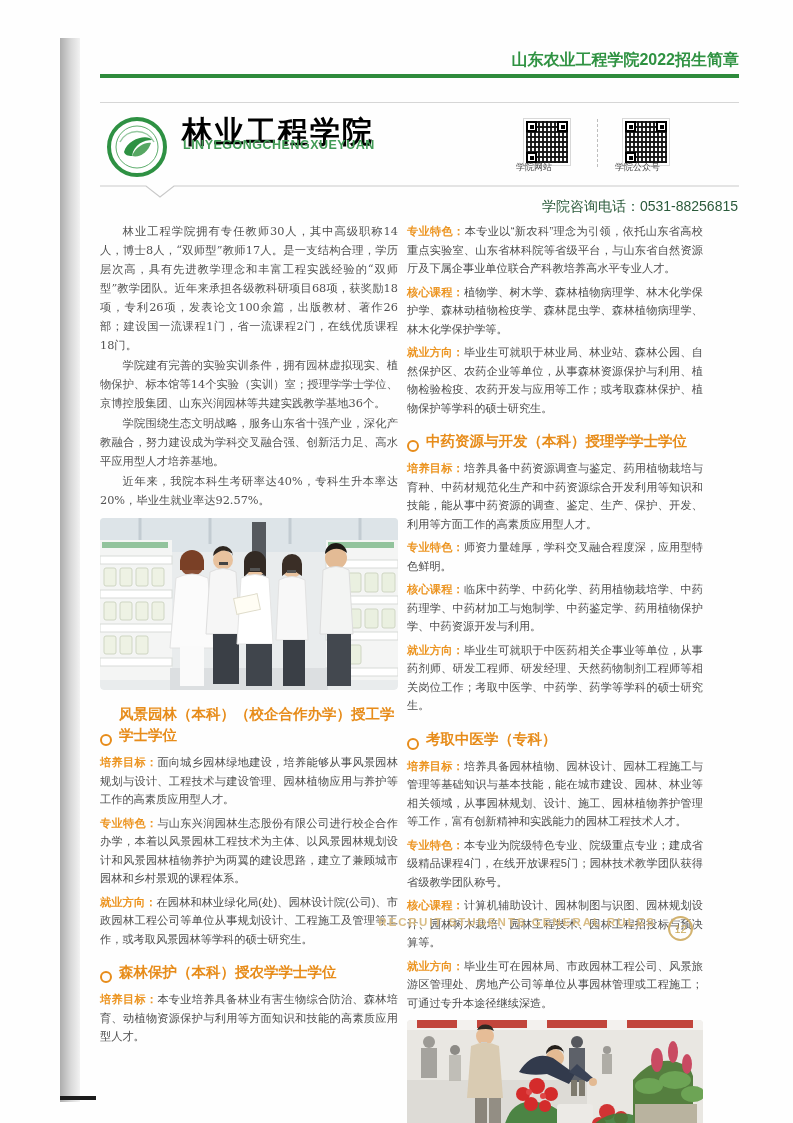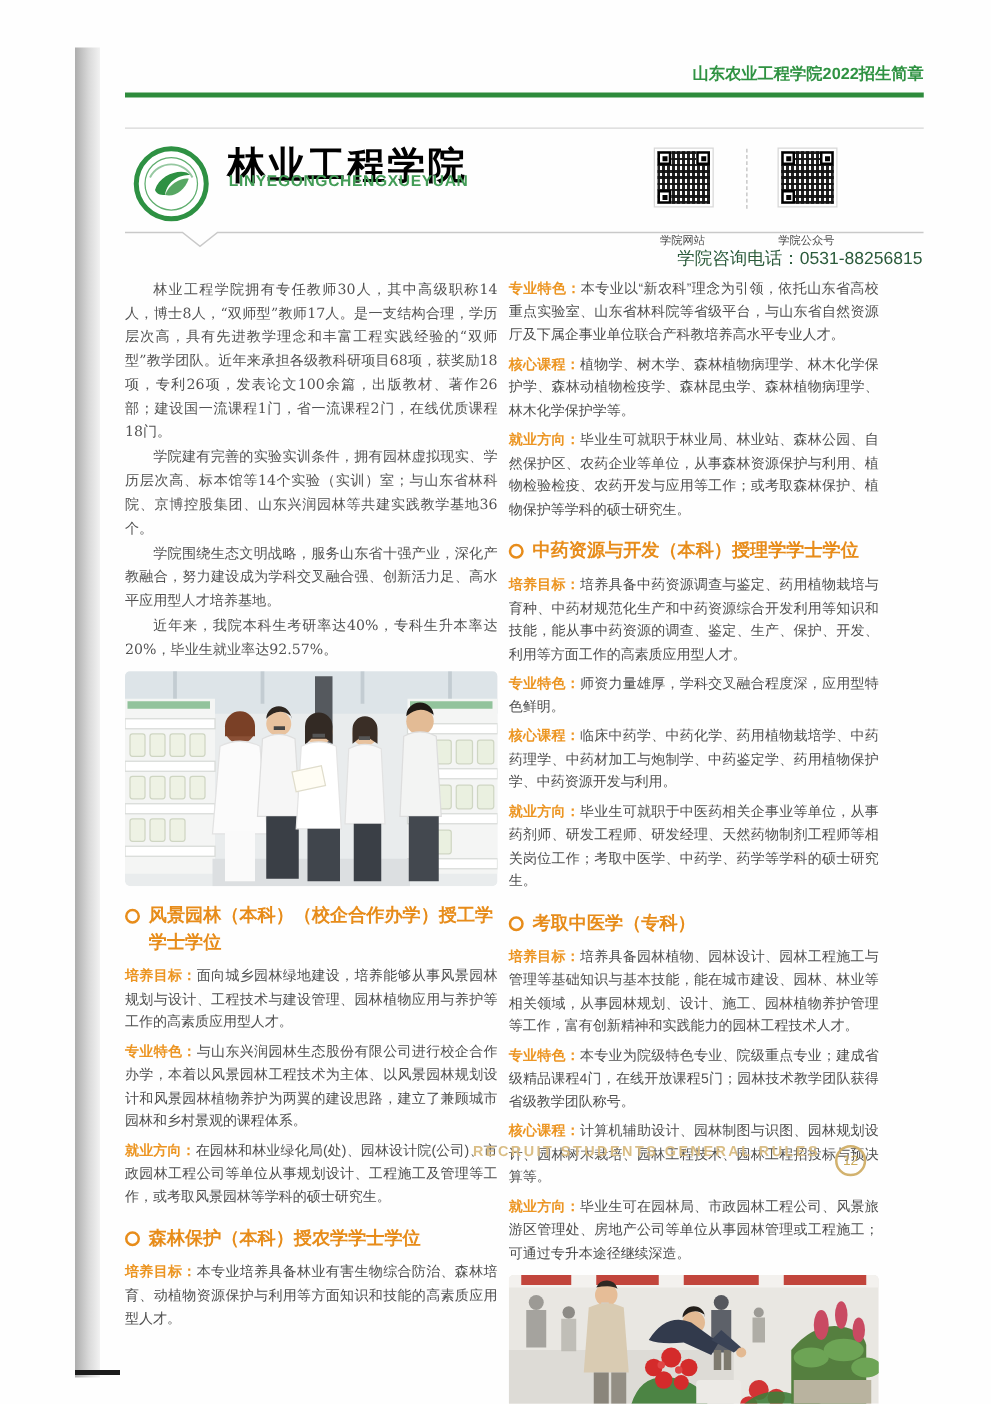--- a/index.html
+++ b/index.html
@@ -3,53 +3,53 @@
 <meta charset="utf-8">
 <style>
   html,body{margin:0;padding:0;background:#ffffff;}
   .canvas{position:relative;width:793px;height:1123px;background:#fefefe;overflow:hidden;
           font-family:"Liberation Sans",sans-serif;color:#4a4a4a;}
   
   .scan-strip{position:absolute;left:60px;top:38px;width:20px;height:1064px;
               background:linear-gradient(to right,#adadad,#d9d9d9 55%,#f2f2f2);}
   .scan-mark{position:absolute;left:60px;top:1096px;width:36px;height:4px;background:#1c1c1c;}
   
-  .brochure-title{position:absolute;top:50px;right:54px;font-size:13px;font-weight:bold;color:#2f9242;}
+  .brochure-title{position:absolute;top:50px;right:54px;font-size:16px;font-weight:bold;color:#2f9242;}
   .rule-green{position:absolute;left:100px;top:74px;width:639px;height:4px;background:#2e8b3c;}
   .rule-gray{position:absolute;left:100px;top:102px;width:639px;height:1px;background:#d6d6d6;}
   
   .logo{position:absolute;left:106px;top:116px;}
   .college-name{position:absolute;left:182px;top:112px;font-size:30px;font-weight:bold;
                 color:#000000;letter-spacing:2px;}
   .college-pinyin{position:absolute;left:183px;top:138px;font-size:12.5px;color:#439c57;
                   font-weight:bold;letter-spacing:.5px;}
   
   .qr{position:absolute;width:46px;height:46px;background:#fff;border:1px solid #d8d8d8;overflow:hidden;}
   .qr-noise{position:absolute;inset:2px;
      background-image:repeating-linear-gradient(0deg,#111 0 2px,transparent 2px 5px),
                       repeating-linear-gradient(90deg,#111 0 2px,transparent 2px 4px);
      background-blend-mode:multiply;opacity:.92;}
   .finder{position:absolute;width:11px;height:11px;border:2.5px solid #000;background:#fff;box-sizing:border-box;}
   .finder::after{content:"";position:absolute;inset:1.5px;background:#000;}
   .f-tl{left:2px;top:2px}.f-tr{right:2px;top:2px}.f-bl{left:2px;bottom:2px}
   .qr1{left:523px;top:118px}.qr2{left:622px;top:118px}
-  .qr-label{position:absolute;top:186px;font-size:9px;color:#4c4c4c;width:60px;text-align:center;}
+  .qr-label{position:absolute;top:161px;font-size:9px;color:#4c4c4c;width:60px;text-align:left;}
   .ql1{left:516px}.ql2{left:615px}
   .qr-divider{position:absolute;left:597px;top:119px;height:48px;border-left:1px dashed #bdbdbd;}
   .rule-notch{position:absolute;left:100px;top:184px;}
   .phone{position:absolute;top:198px;right:55px;font-size:14px;font-weight:normal;color:#2a5a3a;}
   
   .col{position:absolute;top:222px;}
   .col-left{left:100px;width:298px;}
   .col-right{left:407px;width:296px;}
   .intro{font-family:"DejaVu Serif",serif;font-size:11.3px;line-height:19px;color:#525252;
          text-align:justify;text-indent:2em;margin:0 0 1px 0;}
   .photo{border-radius:4px;display:block;margin:8px 0 10px 0;}
   .sec-h{display:flex;gap:7px;margin:14px 0 7px 0;font-size:14.5px;font-weight:bold;
-         color:#e78c1a;line-height:1.45;}
+         color:#e78c1a;line-height:1.45;align-items:flex-end;}
   .bullet{flex:0 0 auto;width:8px;height:8px;border:2.5px solid #e78c1a;border-radius:50%;margin-top:4px;}
   .item{font-size:11.2px;line-height:18.5px;text-align:justify;margin:0 0 5px 0;color:#4e4e4e;}
   .lbl{color:#ec9522;font-weight:bold;}
   
   .footer{position:absolute;top:916px;right:100px;display:flex;gap:12px;}
   .footer-text{font-size:11.5px;font-weight:bold;letter-spacing:2px;color:#d9bd85;}
   .page-circle{width:21px;height:21px;border:2px solid #d2b26e;border-radius:50%;
                display:flex;align-items:center;justify-content:center;
                font-size:11px;font-weight:normal;color:#c9a95a;}
 </style>
@@ -91,21 +91,21 @@
   <div class="qr-label ql1">学院网站</div>
   <div class="qr-label ql2">学院公众号</div>
 
   <svg class="rule-notch" width="639" height="16" viewBox="0 0 639 16">
     <path d="M0 2 H46 L60 13 L74 2 H639" fill="none" stroke="#c9c9c9" stroke-width="1.2"></path>
   </svg>
   <div class="phone">学院咨询电话：0531-88256815</div>
 
   <div class="col col-left">
     <p class="intro">林业工程学院拥有专任教师30人，其中高级职称14人，博士8人，“双师型”教师17人。是一支结构合理，学历层次高，具有先进教学理念和丰富工程实践经验的“双师型”教学团队。近年来承担各级教科研项目68项，获奖励18项，专利26项，发表论文100余篇，出版教材、著作26部；建设国一流课程1门，省一流课程2门，在线优质课程18门。</p>
-    <p class="intro">学院建有完善的实验实训条件，拥有园林虚拟现实、学历层次高、标本馆等14个实验（实训）室；与山东省林科院、京博控股集团、山东兴润园林等共建实践教学基地36个。</p>
+    <p class="intro">学院建有完善的实验实训条件，拥有园林虚拟现实、植物保护、标本馆等14个实验（实训）室；授理学学士学位、京博控股集团、山东兴润园林等共建实践教学基地36个。</p>
     <p class="intro">学院围绕生态文明战略，服务山东省十强产业，深化产教融合，努力建设成为学科交叉融合强、创新活力足、高水平应用型人才培养基地。</p>
     <p class="intro">近年来，我院本科生考研率达40%，专科生升本率达20%，毕业生就业率达92.57%。</p>
 
     <svg class="photo" width="298" height="172" viewBox="0 0 298 172">
       <rect width="298" height="172" rx="4" fill="#e9eced"></rect>
       <rect x="0" y="0" width="298" height="34" fill="#dde4e8"></rect>
       <g stroke="#c3ccd2" stroke-width="3">
         <line x1="40" y1="0" x2="40" y2="30"></line>
           <line x1="110" y1="0" x2="110" y2="26"></line>
         <line x1="190" y1="0" x2="190" y2="26"></line>

